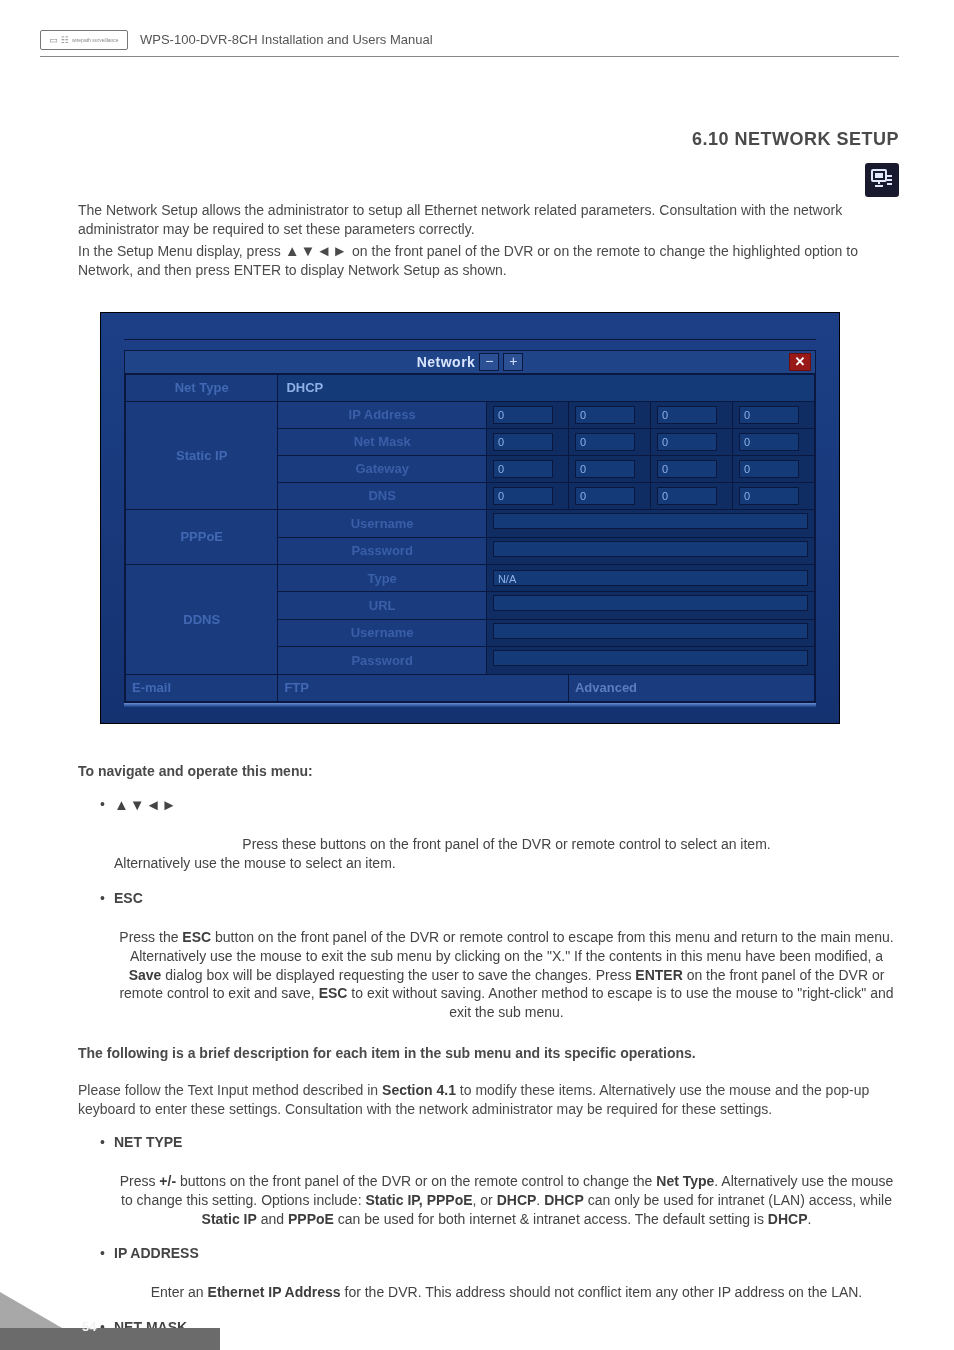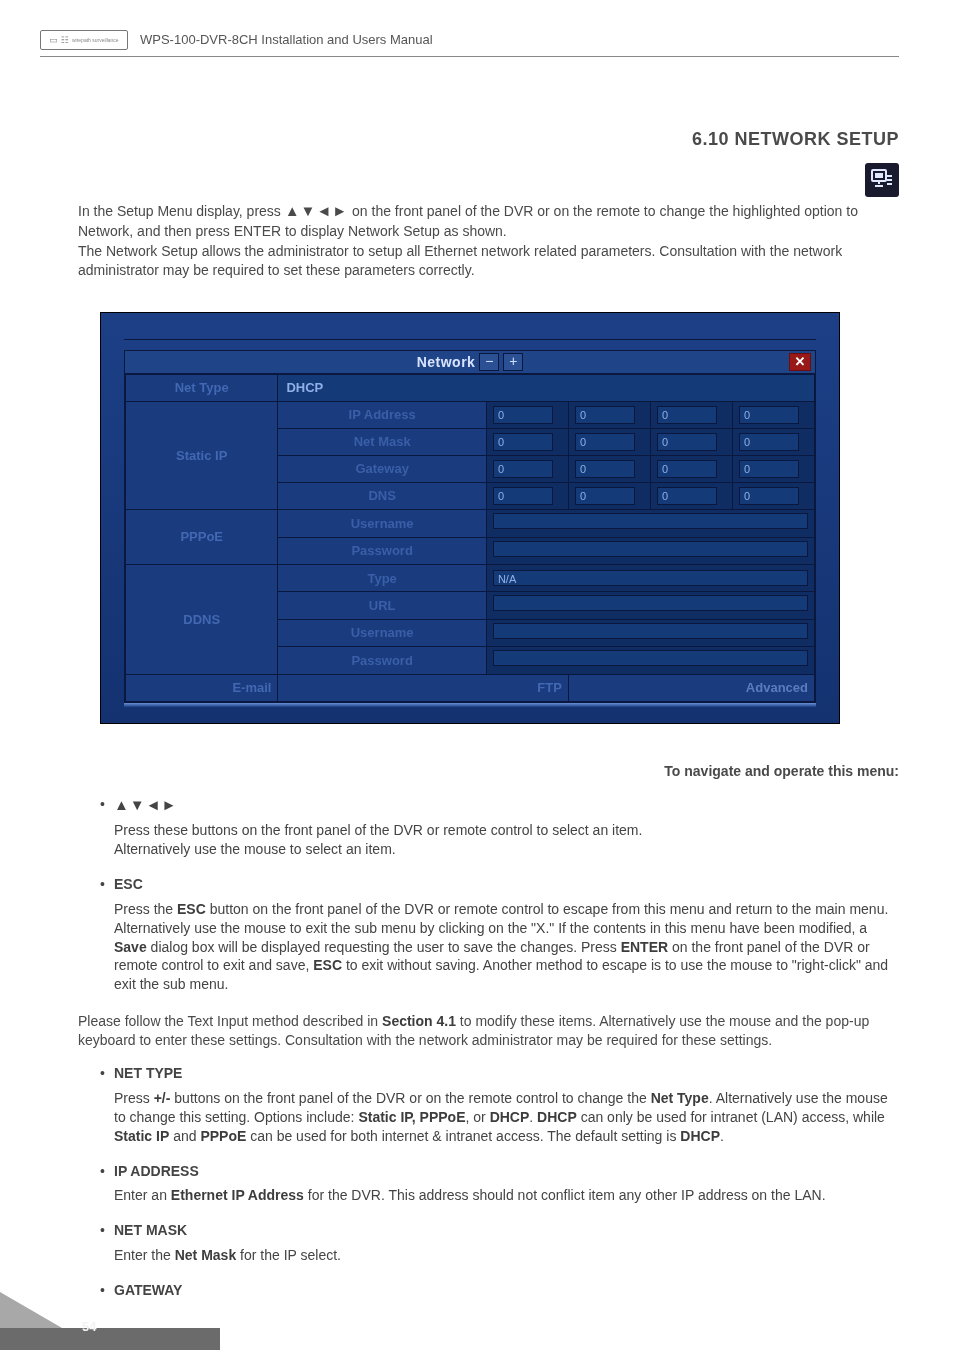--- a/index.html
+++ b/index.html
@@ -185,36 +185,35 @@
   }
   .wide-val { width: 100%; box-sizing: border-box; min-width: 0; }
   .dropdown-row td.val-area {
     background: #153a78;
     color: #8fb0e6;
     font-weight: bold;
     padding-left: 8px;
   }
   .nettype-label { color: #4268b3; font-weight: bold; }
   .footer-row td {
-    text-align: right;
+    text-align: left;
     color: #4268b3;
     font-weight: bold;
   }
   .footer-row .advanced { color: #5a7dc2; }
   .scr-bottom-glow {
     height: 4px;
     background: linear-gradient(#6a8fd4, #1c3f86);
   }
 
   
   .subhead {
     font-weight: bold;
     margin: 0 0 14px 38px;
     color: #4a4a4a;
-    text-align: right;
   }
   ul.bullets {
     list-style: none;
     margin: 0 0 0 60px;
     padding: 0;
   }
   ul.bullets > li {
     position: relative;
     padding-left: 14px;
     margin-bottom: 16px;
@@ -222,21 +221,21 @@
   ul.bullets > li::before {
     content: "•";
     position: absolute;
     left: 0;
     top: 0;
     font-size: 14px;
     color: #444;
   }
   .arrow-glyphs { font-size: 15px; letter-spacing: 1px; }
   .item-title { font-weight: bold; }
-  .sub-desc { margin-top: 6px; }
+  .sub-desc { margin-top: 20px; text-align: center; }
   .para {
     margin: 18px 0 14px 38px;
     color: #4a4a4a;
   }
   b { color: #3d3d3d; }
 
   
   .page-footer {
     position: absolute;
     left: 0;
@@ -287,24 +286,24 @@
       <svg width="26" height="24" viewBox="0 0 26 24">
         <rect x="3" y="2" width="14" height="11" rx="1" fill="none" stroke="#dfe8ff" stroke-width="2"></rect>
         <rect x="6" y="5" width="8" height="5" fill="#dfe8ff"></rect>
         <path d="M10 13 v3 M6 18 h8" stroke="#dfe8ff" stroke-width="2"></path>
         <path d="M18 8 h5 M18 12 h5 M18 16 h5" stroke="#dfe8ff" stroke-width="2"></path>
       </svg>
     </div>
   </div>
 
   <div class="body-text">
+    <p>The Network Setup allows the administrator to setup all Ethernet network related parameters. Consultation with the network administrator may be required to set these parameters correctly.</p>
     <p>
       <span>In the Setup Menu display, press </span><span class="arrow-glyphs">▲▼◄►</span><span> on the front panel of the DVR or on the remote to change the highlighted option to Network, and then press ENTER to display Network Setup as shown.</span>
     </p>
-    <p>The Network Setup allows the administrator to setup all Ethernet network related parameters. Consultation with the network administrator may be required to set these parameters correctly.</p>
   </div>
 
   <div class="screenshot-wrap">
     <div class="screenshot">
       <div class="scr-hr"></div>
       <div class="win">
         <div class="win-titlebar">
           <span class="win-title">Network</span>
           <span class="win-minus">−</span>
           <span class="win-plus">+</span>
@@ -394,20 +393,21 @@
       <div>Alternatively use the mouse to select an item.</div>
     </li>
     <li>
       <span class="item-title">ESC</span>
       <div class="sub-desc">
         <span>Press the </span><b>ESC</b><span> button on the front panel of the DVR or remote control to escape from this menu and return to the main menu.  Alternatively use the mouse to exit the sub menu by clicking on the "X."  If the contents in this menu have been modified, a </span><b>Save</b><span> dialog box will be displayed requesting the user to save the changes.  Press </span><b>ENTER</b><span> on the front panel of the DVR or remote control to exit and save, </span><b>ESC</b><span> to exit without saving.  Another method to escape is to use the mouse to "right-click" and exit the sub menu.</span>
       </div>
     </li>
   </ul>
 
+  <p class="subhead" style="margin-top:22px;">The following is a brief description for each item in the sub menu and its specific operations.</p>
   <p class="para">
     <span>Please follow the Text Input method described in </span><b>Section 4.1</b><span> to modify these items.  Alternatively use the mouse and the pop-up keyboard to enter these settings.  Consultation with the network administrator may be required for these settings.</span>
   </p>
 
   <ul class="bullets">
     <li>
       <span class="item-title">NET TYPE</span>
       <div class="sub-desc">
         <span>Press </span><b>+/-</b><span> buttons on the front panel of the DVR or on the remote control to change the </span><b>Net Type</b><span>.  Alternatively use the mouse to change this setting.  Options include: </span><b>Static IP, PPPoE</b><span>, or </span><b>DHCP</b><span>.  </span><b>DHCP</b><span> can only be used for intranet (LAN) access, while </span><b>Static IP</b><span> and </span><b>PPPoE</b><span> can be used for both internet &amp; intranet access.  The default setting is </span><b>DHCP</b><span>.</span>
       </div>

